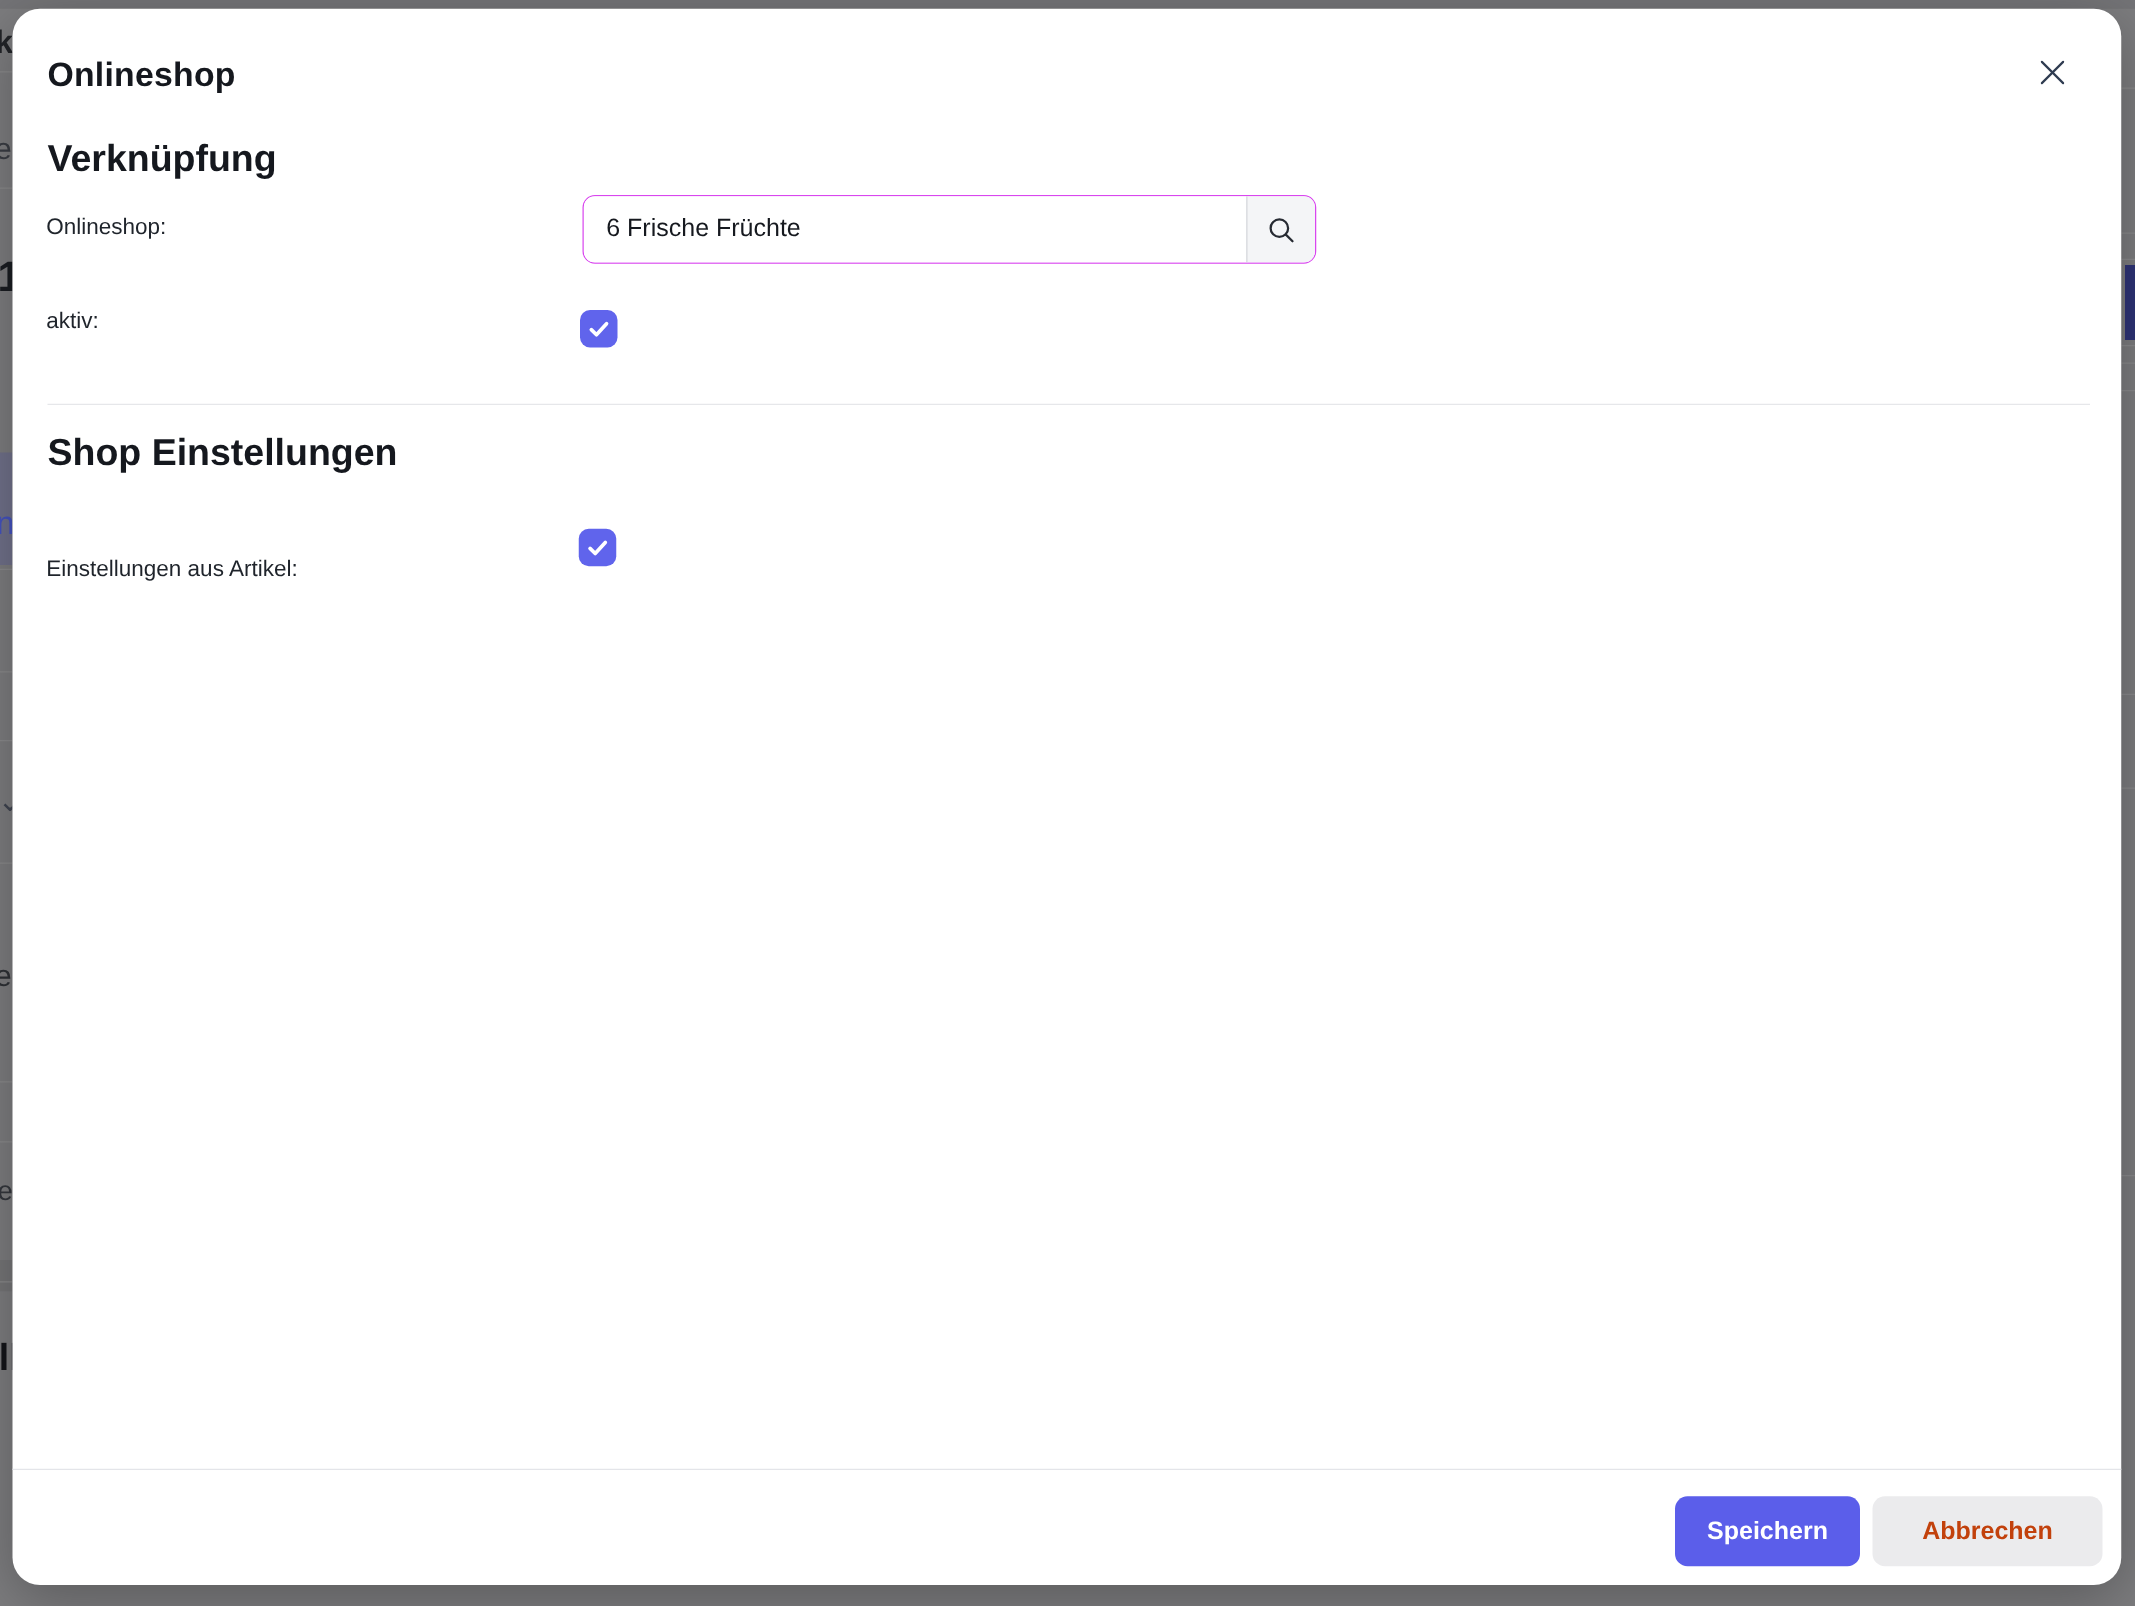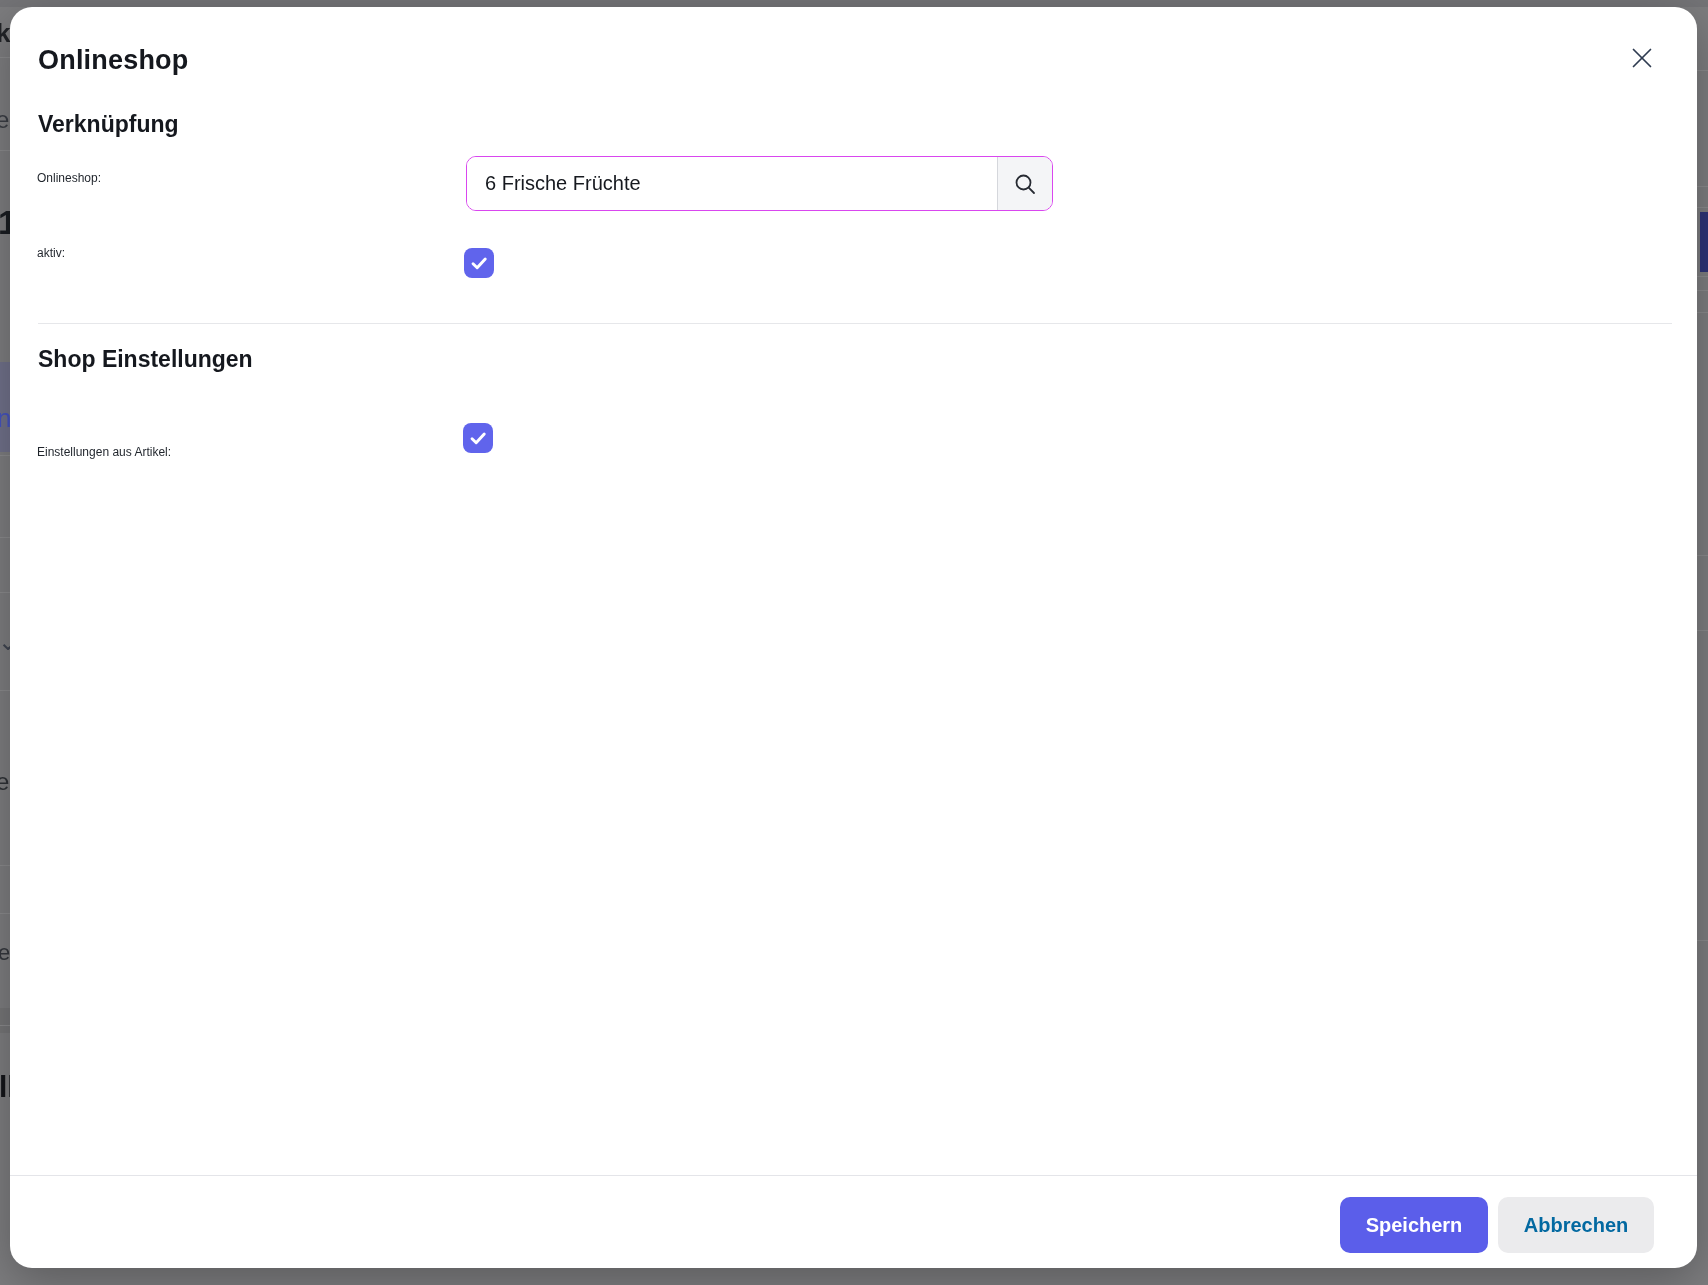--- a/index.html
+++ b/index.html
@@ -41,27 +41,27 @@
     position:absolute; left:28px; top:38px;
     font-size:27px; font-weight:700; color:#15181e; letter-spacing:0.2px;
   }
   .close-btn {
     position:absolute; left:1612px; top:33px; width:40px; height:36px;
     background:none; border:none; cursor:pointer;
     display:flex; align-items:center; justify-content:center;
   }
   .section-heading {
     position:absolute; left:28px;
-    font-size:23px; font-weight:700; color:#15181e;
+    font-size:30px; font-weight:700; color:#15181e;
   }
   .h-verk { top:104px; }
   .h-shop { top:339px; }
   .field-label {
     position:absolute; left:27px;
-    font-size:12px; color:#1f242b;
+    font-size:18px; color:#1f242b;
   }
   .l-onlineshop { top:164px; }
   .l-aktiv { top:239px; }
   .l-einstellungen { top:438px; }
 
   .input-group {
     position:absolute; left:456px; top:149px; width:587px; height:55px;
     display:flex; border:1px solid #d946ef; border-radius:10px;
     background:#ffffff; overflow:hidden;
   }
@@ -93,21 +93,21 @@
     position:absolute; left:0; top:1168px; width:1687px; height:1px;
     background:#e4e5e9;
   }
   .btn {
     position:absolute; top:1190px; height:56px; border:none; border-radius:10px;
     font-family:"Liberation Sans", sans-serif;
     font-size:20px; font-weight:600; cursor:pointer;
     display:flex; align-items:center; justify-content:center;
   }
   .btn-save { left:1330px; width:148px; background:#5b5eea; color:#ffffff;text-align:right; }
-  .btn-cancel { left:1488px; width:156px; background:#ebebed; color:#0369a1; }
+  .btn-cancel { left:1488px; width:184px; background:#ebebed; color:#c2410c; }
 </style>
 </head>
 <body>
 
 <div class="bg-top-strip"></div>
 
 <div class="bg-left">
   <div class="bg-line" style="top:57px"></div>
   <div class="bg-line" style="top:150px"></div>
   <div class="bg-band-blue"></div>

